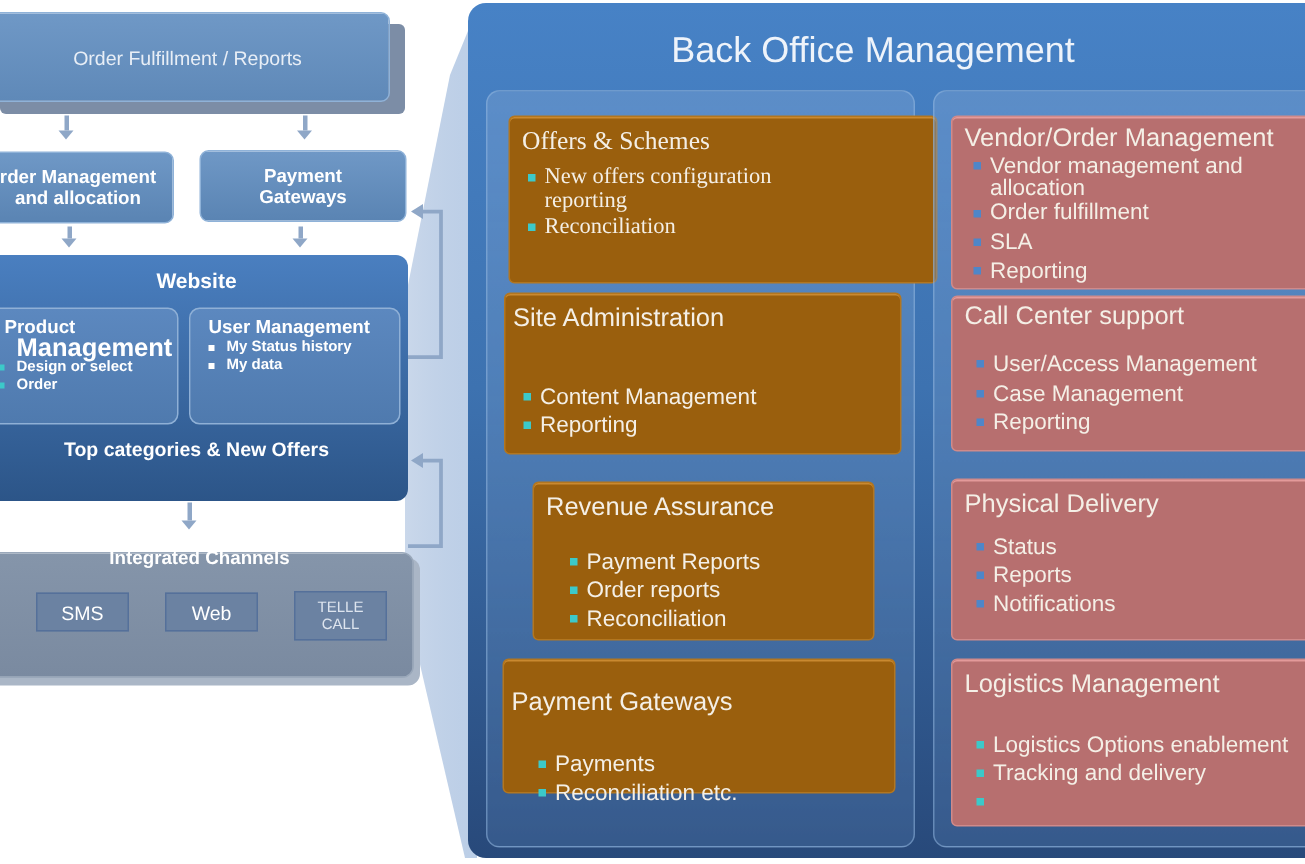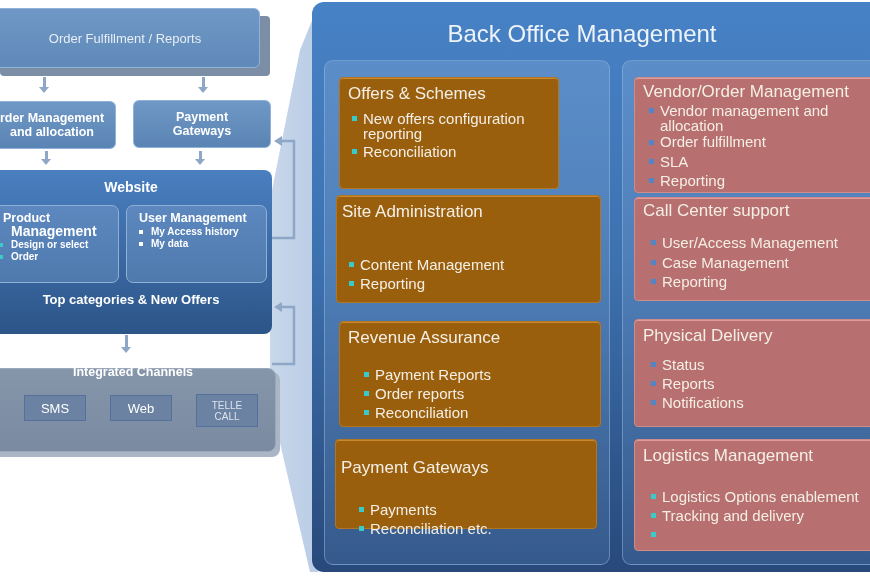--- a/index.html
+++ b/index.html
@@ -141,31 +141,31 @@
 <div class="abs arrow-down" style="left:200px; top:151px;">
   <div class="stem" style="height:8px;"></div>
     <div class="head" style="top:8px;"></div>
 </div>
 
 <div class="abs website">
   <div class="abs website-title">Website</div>
 
   <div class="abs inner-box" style="left:0px; width:129px;">
     <div class="abs inner-title" style="left:12px; top:6px;">Product</div>
-    <div class="abs inner-title" style="left:20px; top:19px; font-size:14px;">Management</div>
+    <div class="abs inner-title" style="left:20px; top:19px; font-size:17px;">Management</div>
     <ul class="abs inner-list" style="left:6px; top:33px;">
       <li><span class="dot" style="background:#3cc9c9;"></span><span>Design or select</span></li>
       <li><span class="dot" style="background:#3cc9c9;"></span><span>Order</span></li>
     </ul>
   </div>
 
   <div class="abs inner-box" style="left:136px; width:141px;">
     <div class="abs inner-title" style="left:12px; top:6px;">User Management</div>
     <ul class="abs inner-list" style="left:10px; top:20px;">
-      <li><span class="dot"></span><span>My Access  history</span></li>
+      <li><span class="dot"></span><span>My Status  history</span></li>
       <li><span class="dot"></span><span>My data</span></li>
     </ul>
   </div>
 
   <div class="abs website-footer">Top categories  &amp; New Offers</div>
 </div>
 
 <div class="abs arrow-down" style="left:126px; top:335px;">
   <div class="stem" style="height:12px;"></div>
     <div class="head" style="top:12px;"></div>
@@ -181,38 +181,38 @@
       <div>TELLE</div>
       <div>CALL</div>
     </div>
   </div>
 </div>
 
 <div class="abs bo">
   <div class="abs bo-title">Back Office Management</div>
 
   <div class="abs col" style="left:12px; width:286px;">
-    <div class="card brown" style="left:14px; top:16px; width:220px; height:112px;">
+    <div class="card brown" style="left:14px; top:16px; width:286px; height:112px;font-family:Liberation Serif, serif;">
       <div class="card-title">Offers &amp; Schemes</div>
       <ul style="margin-top:8px;">
         <li><span class="sq"></span><span>New offers configuration</span></li>
         <li style="line-height:14px;"><span>reporting</span></li>
         <li style="margin-top:3px;"><span class="sq"></span><span>Reconciliation</span></li>
       </ul>
     </div>
 
     <div class="card brown" style="left:11px; top:134px; width:265px; height:108px; padding-left:5px;">
       <div class="card-title">Site Administration</div>
       <ul style="margin-top:34px;">
         <li style="padding-left:18px; line-height:19px;"><span class="sq" style="left:7px; top:7px;"></span><span>Content Management</span></li>
         <li style="padding-left:18px; line-height:19px;"><span class="sq" style="left:7px; top:7px;"></span><span>Reporting</span></li>
       </ul>
     </div>
 
-    <div class="card brown" style="left:14px; top:260px; width:262px; height:106px;">
+    <div class="card brown" style="left:30px; top:260px; width:228px; height:106px;">
       <div class="card-title">Revenue Assurance</div>
       <ul style="margin-top:18px; padding-left:12px;">
         <li style="line-height:19px;"><span class="sq" style="top:7px;"></span><span>Payment Reports</span></li>
         <li style="line-height:19px;"><span class="sq" style="top:7px;"></span><span>Order reports</span></li>
         <li style="line-height:19px;"><span class="sq" style="top:7px;"></span><span>Reconciliation</span></li>
       </ul>
     </div>
 
     <div class="card brown" style="left:10px; top:378px; width:262px; height:90px; padding-left:5px;">
       <div class="card-title" style="margin-top:12px;">Payment Gateways</div>

